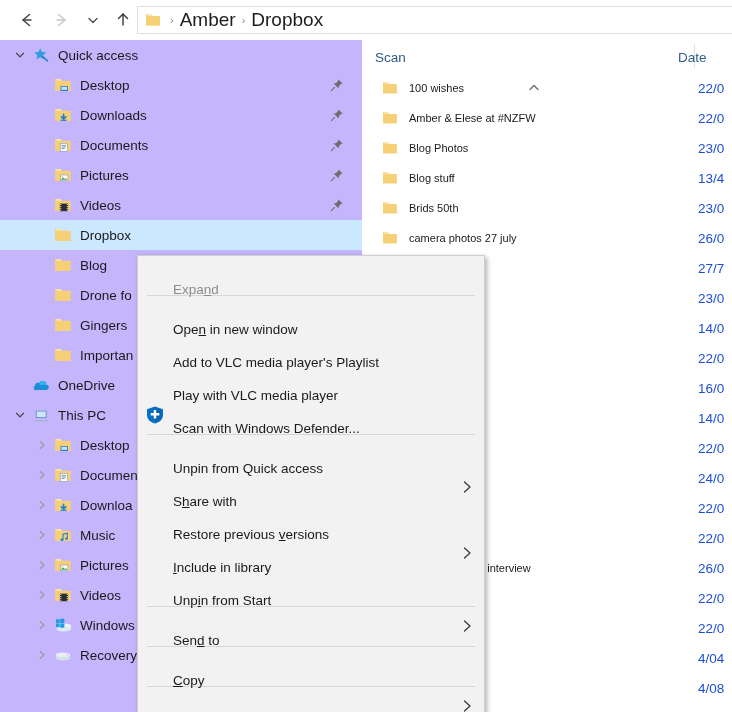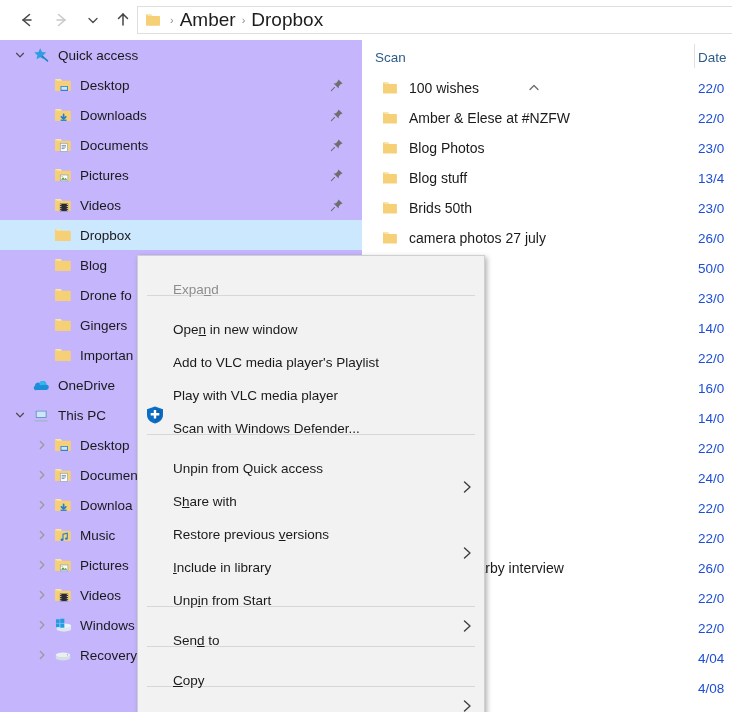--- a/index.html
+++ b/index.html
@@ -132,21 +132,21 @@
     width: 370px; height: 33px;
   }
   .colname {
     position: absolute;
     top: 10px;
     font-size: 13.5px;
     color: #2d5c88;
     white-space: nowrap;
   }
   #colname-name { left: 13px; }
-  #colname-date { left: 336px; }
+  #colname-date { left: 316px; }
   #col-divider {
     position: absolute;
     left: 332px; top: 4px;
     width: 1px; height: 24px;
     background: #e0e0e0;
   }
   #sort-arrow {
     position: absolute;
     left: 165px; top: 43px;
     color: #6b6b6b;
@@ -162,21 +162,21 @@
     display: flex;
     align-items: center;
     white-space: nowrap;
   }
   .file-icon {
     width: 16px; height: 14px;
     margin-left: 20px; margin-right: 11px;
     flex: none;
   }
   .file-name {
-    font-size: 14px;
+    font-size: 11px;
     color: #1a1a1a;
     overflow: hidden;
     flex: 1;
   }
   .file-date {
     position: absolute;
     left: 336px;
     font-size: 13.5px;
     color: #1d4ed8;
     text-align: right;
@@ -652,21 +652,21 @@
           </svg></div>
         <span class="file-name">camera photos 27 july</span>
         <span class="file-date">26/0</span>
       </div>
       <div class="file-row">
         <div class="file-icon"><svg viewBox="0 0 16 14">
             <path d="M1 1.5 h5.1 l1.3 1.6 H14.3 a0.6 0.6 0 0 1 0.6 0.6 V11.9 a0.7 0.7 0 0 1 -0.7 0.7 H1.7 A0.7 0.7 0 0 1 1 11.9 Z" fill="#f6d076"></path>
             <path d="M1 1.5 h5.1 l1.3 1.6 H3.3 Z" fill="#fae6ad"></path>
           </svg></div>
         <span class="file-name">ads</span>
-        <span class="file-date">50/0</span>
+        <span class="file-date">27/7</span>
       </div>
       <div class="file-row">
         <div class="file-icon"><svg viewBox="0 0 16 14">
             <path d="M1 1.5 h5.1 l1.3 1.6 H14.3 a0.6 0.6 0 0 1 0.6 0.6 V11.9 a0.7 0.7 0 0 1 -0.7 0.7 H1.7 A0.7 0.7 0 0 1 1 11.9 Z" fill="#f6d076"></path>
             <path d="M1 1.5 h5.1 l1.3 1.6 H3.3 Z" fill="#fae6ad"></path>
           </svg></div>
         <span class="file-name"></span>
         <span class="file-date">23/0</span>
       </div>
       <div class="file-row">

